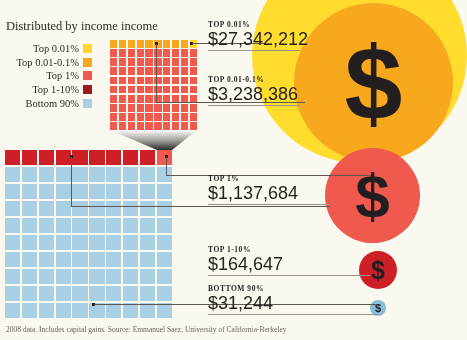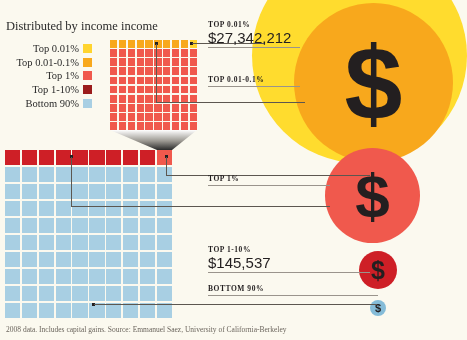--- a/index.html
+++ b/index.html
@@ -82,21 +82,21 @@
   
   .callout{position:absolute;}
   .callout .kicker{
     font-family:"Liberation Serif", serif;
     font-weight:bold;font-size:7.5px;letter-spacing:0.55px;
     color:#231f20;text-transform:uppercase;
     margin:0 0 1px 0;white-space:nowrap;
   }
   .callout .amount{
     font-family:"Liberation Sans", sans-serif;
-    font-size:15px;color:#231f20;white-space:nowrap;line-height:1;
+    font-size:18px;color:#231f20;white-space:nowrap;line-height:1;
   }
   .callout .rule{
     height:1px;background:#9a948c;margin-top:2px;
   }
 
   
   .footnote{
     position:absolute;left:6px;top:325px;
     font-family:"Liberation Serif", serif;
     font-size:7.5px;color:#6b655d;white-space:nowrap;
@@ -391,34 +391,37 @@
   </div>
 
   <div class="callout" style="left:208px;top:20px;width:92px;">
     <div class="kicker">Top 0.01%</div>
     <div class="amount">$27,342,212</div>
     <div class="rule"></div>
   </div>
 
   <div class="callout" style="left:208px;top:75px;width:92px;">
     <div class="kicker">Top 0.01-0.1%</div>
+    <div class="amount">$3,238,386</div>
     <div class="rule"></div>
   </div>
 
   <div class="callout" style="left:208px;top:174px;width:122px;">
     <div class="kicker">Top 1%</div>
+    <div class="amount">$1,137,684</div>
     <div class="rule"></div>
   </div>
 
   <div class="callout" style="left:208px;top:245px;width:162px;">
     <div class="kicker">Top 1-10%</div>
-    <div class="amount">$145,537</div>
+    <div class="amount">$164,647</div>
     <div class="rule"></div>
   </div>
 
   <div class="callout" style="left:208px;top:284px;width:170px;">
     <div class="kicker">Bottom 90%</div>
+    <div class="amount">$31,244</div>
     <div class="rule"></div>
   </div>
 
   <div class="footnote">2008 data. Includes capital gains. Source: Emmanuel Saez, University of California-Berkeley</div>
 
 </div>
 
 </body></html>

